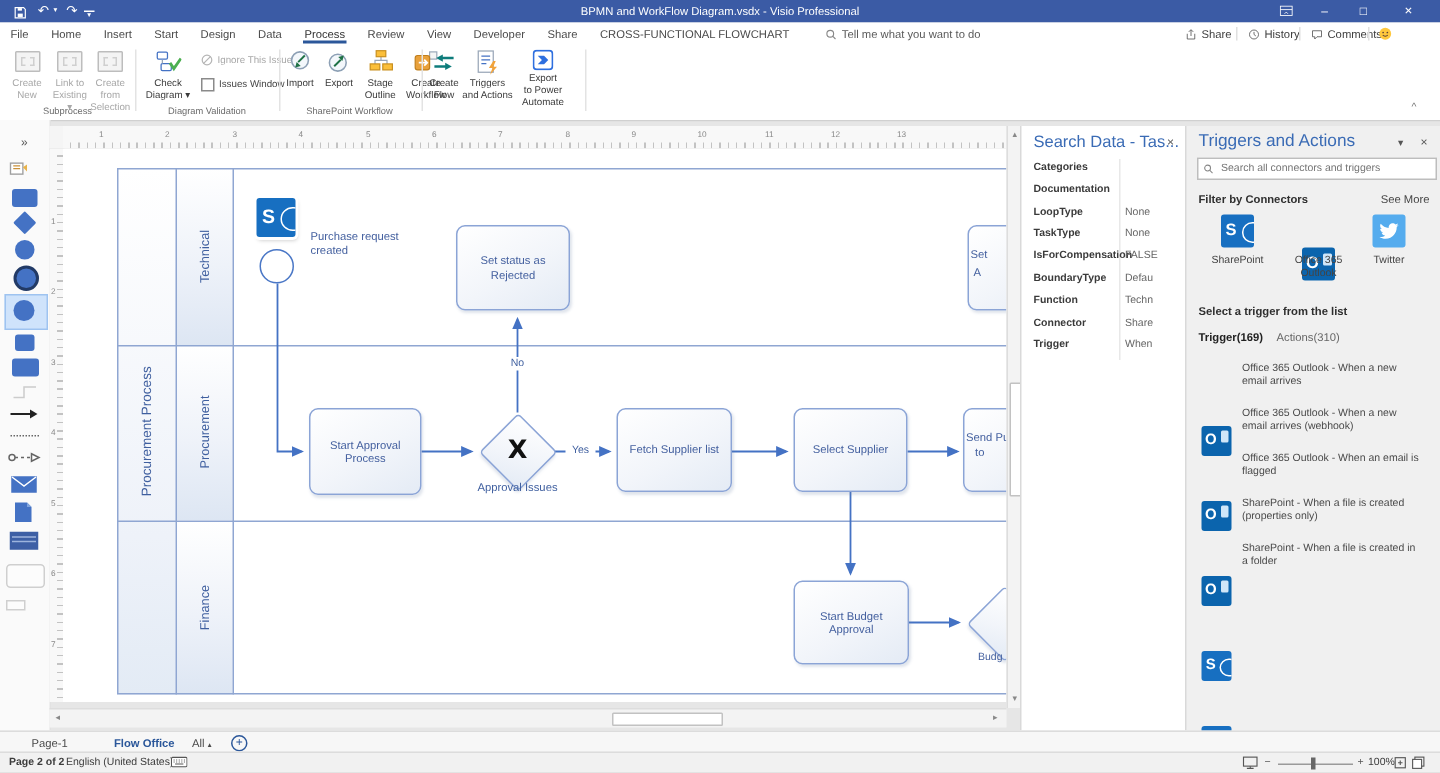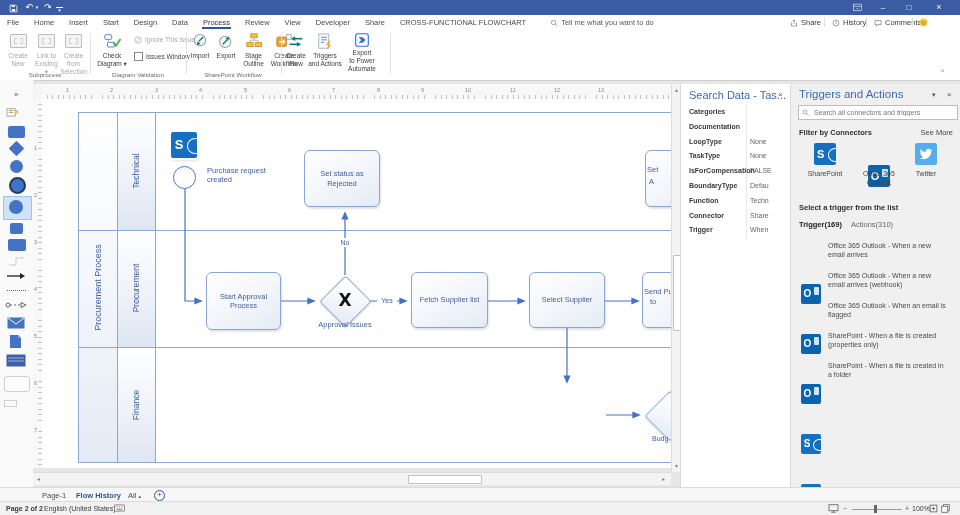--- a/index.html
+++ b/index.html
@@ -106,20 +106,21 @@
       <svg width="9" height="9" viewBox="0 0 16 16" style="margin:3px auto 0;">
           <path d="M2 2h10l2 2v10H2z" fill="none" stroke="#fff" stroke-width="1.4"></path>
           <rect x="5" y="9" width="6" height="4" fill="#fff"></rect>
           <rect x="5" y="2.5" width="5" height="3" fill="#fff"></rect>
         </svg>
     </span>
     <span class="qat" style="left:22px;">↶</span>
     <span class="qat" style="left:33px;width:8px;font-size:5px;">▾</span>
     <span class="qat" style="left:41px;">↷</span>
     <span class="qat" style="left:56px;font-size:5px;border-top:1px solid #fff;width:7px;margin-top:6px;line-height:5px;">▾</span>
+    <span id="title-text">BPMN and WorkFlow Diagram.vsdx - Visio Professional</span>
     <span class="winbtn" style="left:846px;">
       <svg width="9" height="9" viewBox="0 0 16 16" style="margin:3px auto 0;">
           <rect x="1" y="2" width="14" height="11" fill="none" stroke="#fff"></rect>
           <path d="M1 6h14" stroke="#fff"></path>
           <path d="M6 11l2-2 2 2" stroke="#fff" fill="none"></path>
         </svg>
     </span>
     <span class="winbtn" style="left:872px;">–</span>
     <span class="winbtn" style="left:898px;">□</span>
     <span class="winbtn" style="left:928px;font-size:9px;">×</span>
@@ -435,21 +436,21 @@
         <path d="M328,202 H364" marker-end="url(#arr)"></path>
         <path d="M446,202 H482" marker-end="url(#arr)"></path>
         <path d="M563,202 H596" marker-end="url(#arr)"></path>
         <path d="M525,229 V283" marker-end="url(#arr)"></path>
         <path d="M564,316 H597" marker-end="url(#arr)"></path>
       </g>
     </svg>
 
     <span class="splogo abs" style="left:129px;top:33px;width:26px;height:26px;font-size:13px;box-shadow:0 0 0 2px #fff,1px 2px 3px rgba(0,0,0,.25);"></span>
     <div class="abs" style="left:131px;top:67px;width:23px;height:23px;border:1.4px solid #4a77c6;border-radius:50%;background:#fff;box-sizing:border-box;"></div>
-    <div class="frag" style="left:165px;top:67px;width:62px;white-space:normal;line-height:1.25;">Purchase request created</div>
+    <div class="frag" style="left:165px;top:54px;width:62px;white-space:normal;line-height:1.25;">Purchase request created</div>
 
     <div class="fcbox" style="left:262px;top:51px;width:76px;height:57px;">Set status as Rejected</div>
 
     <div class="fcbox" style="left:603px;top:51px;width:76px;height:57px;"></div>
     <span class="frag" style="left:605px;top:66px;">Set</span>
     <span class="frag" style="left:607px;top:78px;">A</span>
 
     <div class="fcbox" style="left:164px;top:173px;width:75px;height:58px;">Start Approval Process</div>
 
     <div class="fcbox" style="left:284.5px;top:183.5px;width:37px;height:37px;transform:rotate(45deg);border-radius:3px;padding:0;"></div>
@@ -459,20 +460,21 @@
     <span class="elabel" style="left:294px;top:139px;width:18px;">No</span>
     <span class="elabel" style="left:335px;top:197px;width:20px;">Yes</span>
 
     <div class="fcbox" style="left:487px;top:173px;width:76px;height:56px;">Select Supplier</div>
     <div class="fcbox" style="left:369px;top:173px;width:77px;height:56px;">Fetch Supplier list</div>
 
     <div class="fcbox" style="left:600px;top:173px;width:76px;height:56px;"></div>
     <span class="frag" style="left:602px;top:188px;">Send Pu</span>
     <span class="frag" style="left:608px;top:198px;">to</span>
 
+    <div class="fcbox" style="left:487px;top:288px;width:77px;height:56px;">Start Budget Approval</div>
     <div class="fcbox" style="left:609.5px;top:299px;width:36px;height:36px;transform:rotate(45deg);border-radius:3px;padding:0;"></div>
     <span class="frag" style="left:610px;top:336px;font-size:7px;">Budg</span>
   </div>
 
   <div class="sbar" style="left:671px;top:84px;width:9px;height:388px;border-left:1px solid #ddd;">
     <span class="sarr" style="left:0;top:0;width:9px;">▴</span>
     <span class="sthumb" style="left:1px;top:171px;width:6px;height:74px;"></span>
     <span class="sarr" style="left:0;top:376px;width:9px;">▾</span>
   </div>
   <div class="sbar" style="left:33px;top:472px;width:638px;height:12px;border-top:1px solid #ddd;">
@@ -550,22 +552,22 @@
       <span class="splogo abs" style="left:10px;top:246px;width:20px;height:20px;font-size:10px;"></span>
       <span class="titem-txt" style="left:37px;top:247px;">SharePoint - When a file is created (properties only)</span>
     </div>
     <div>
       <span class="splogo abs" style="left:10px;top:276px;width:20px;height:20px;font-size:10px;"></span>
       <span class="titem-txt" style="left:37px;top:277px;">SharePoint - When a file is created in a folder</span>
     </div>
   </div>
 
   <div id="pagetabs">
-    <span class="pt" style="left:42px;">Page-1</span>
-    <span class="pt" style="left:76px;color:#2b579a;font-weight:bold;">Flow History</span>
+    <span class="pt" style="left:21px;">Page-1</span>
+    <span class="pt" style="left:76px;color:#2b579a;font-weight:bold;">Flow Office</span>
     <span class="pt" style="left:128px;">
       <span>All</span> <span style="font-size:5px;">▴</span>
     </span>
     <span class="pt" style="left:154px;top:2px;width:9px;height:9px;border:1px solid #2b579a;border-radius:50%;color:#2b579a;text-align:center;line-height:8px;font-size:8px;">+</span>
   </div>
 
   <div id="statusbar">
     <span class="sb" style="left:6px;font-weight:bold;">Page 2 of 2</span>
     <span class="sb" style="left:44px;">English (United States)</span>
     <span class="sb" style="left:114px;top:2px;">

